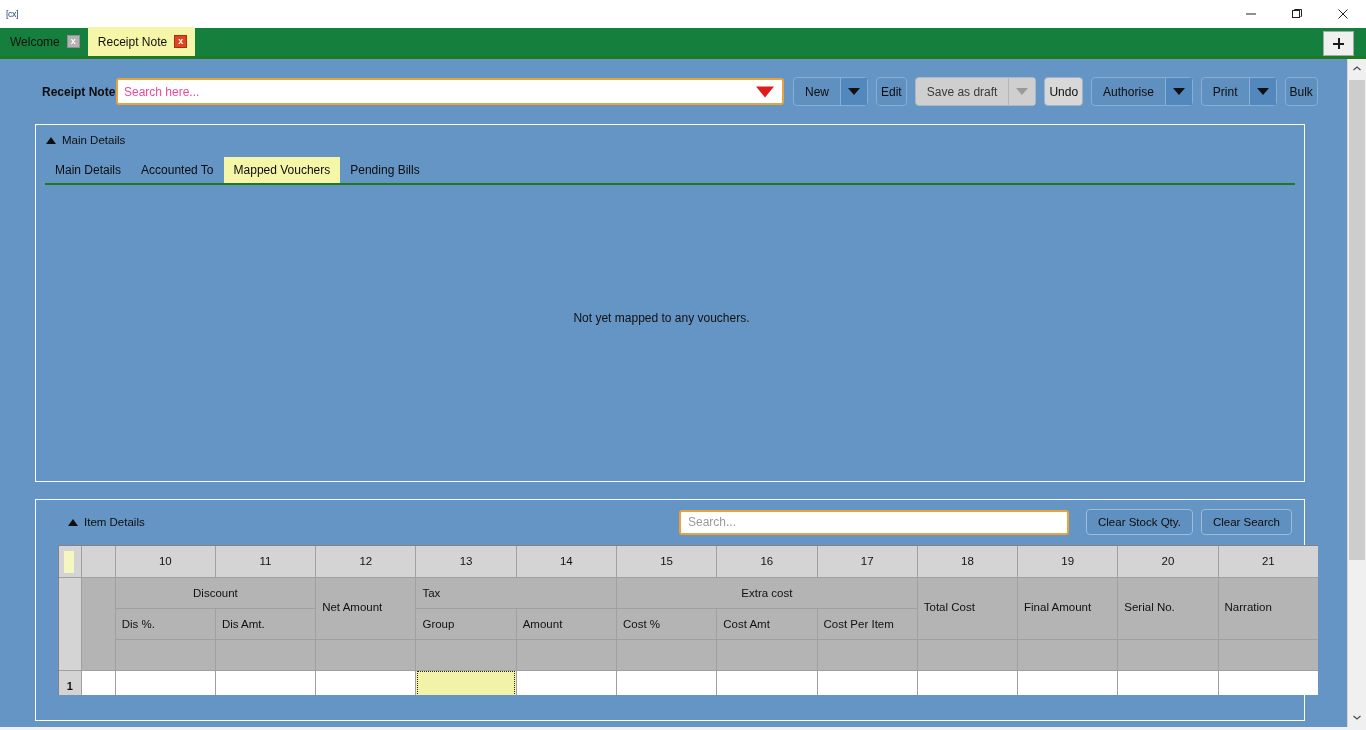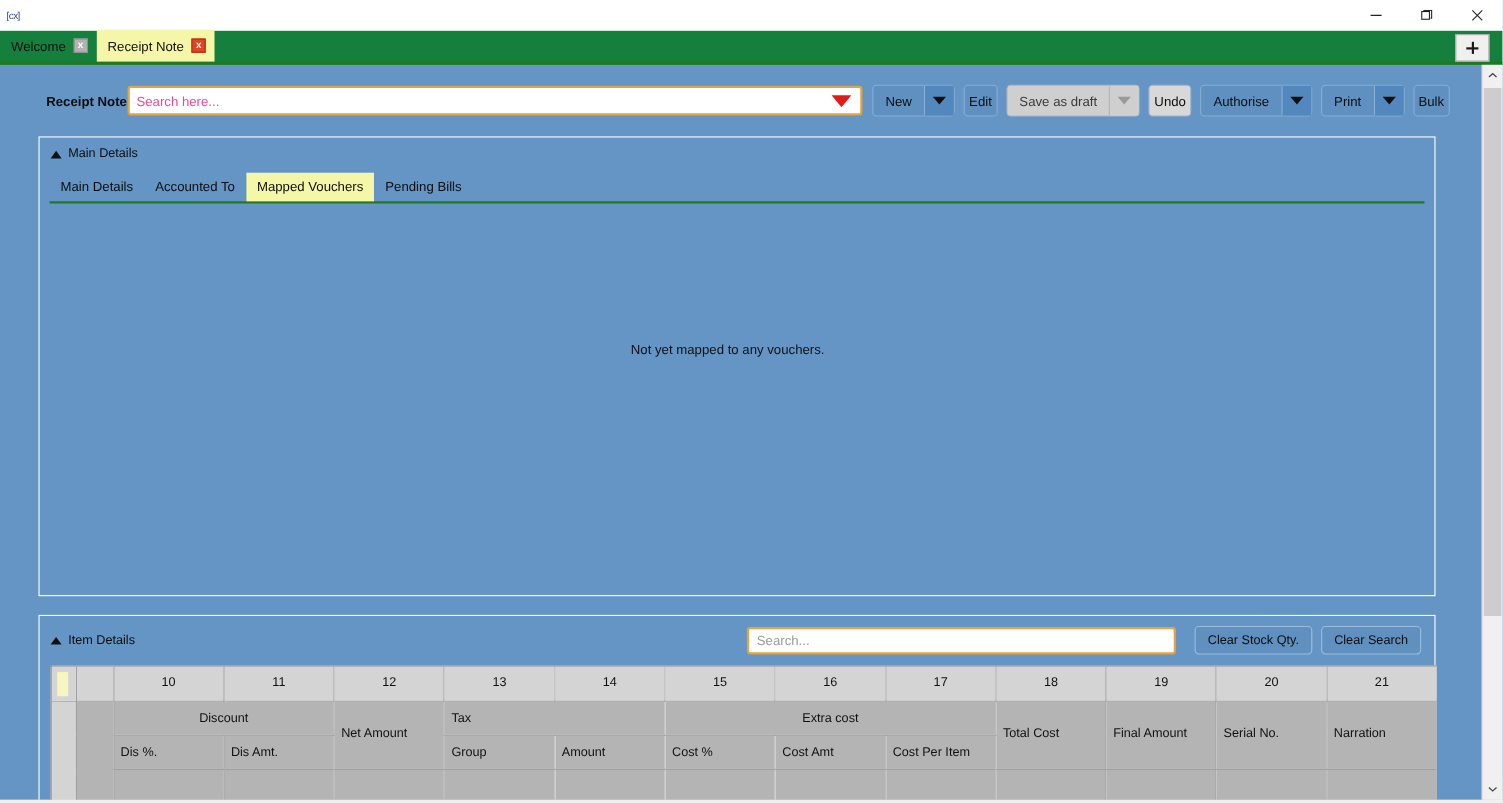--- a/index.html
+++ b/index.html
@@ -177,21 +177,21 @@
     border-top: 7px solid #9a9a9a;
   }
 
   
   .panel {
     border: 1px solid #ffffff;
     background: transparent;
     margin: 0 42px 0 35px;
     position: relative;
   }
-  .panel-top { margin-top: 18px; height: 418px; }
+  .panel-top { margin-top: 18px; height: 358px; }
   .section-head {
     display: flex; align-items: center;
     gap: 6px;
     padding: 9px 0 0 10px;
     font-size: 11.5px;
     color: #0d0d0d;
   }
   .tri-up {
     width: 0; height: 0;
     border-left: 5px solid transparent;
@@ -216,21 +216,21 @@
   .empty-msg {
     position: absolute;
     left: 0; right: 17px;
     top: 186px;
     text-align: center;
     font-size: 12px;
     color: #111111;
   }
 
   
-  .panel-bottom { margin-top: 17px; height: 222px; }
+  .panel-bottom { margin-top: 17px; height: 222px; padding-left: 22px; }
   .item-head-row {
     display: flex;
     align-items: center;
     padding: 9px 12px 0 10px;
   }
   .item-head-row .section-head { padding: 0; flex: 1; }
   .item-search {
     width: 390px; height: 25px;
     background: #ffffff;
     border: 2px solid #e8a33d;
@@ -247,21 +247,21 @@
     border-radius: 4px;
     font-size: 11.5px;
     color: #0d0d0d;
     display: flex; align-items: center;
     padding: 0 11px;
     margin-left: 8px;
   }
 
   
   .gridwrap {
-    margin: 10px 0 0 10px;
+    margin: 10px 0 0 0;
     width: 1260px;
     height: 150px;
     overflow: hidden;
     border-top: 1px solid #828282;
     border-left: 1px solid #828282;
     background: #ffffff;
   }
   table.grid { border-collapse: collapse; table-layout: fixed; width: 1260px; }
   table.grid td, table.grid th {
     border-right: 1px solid #a0a0a0;

